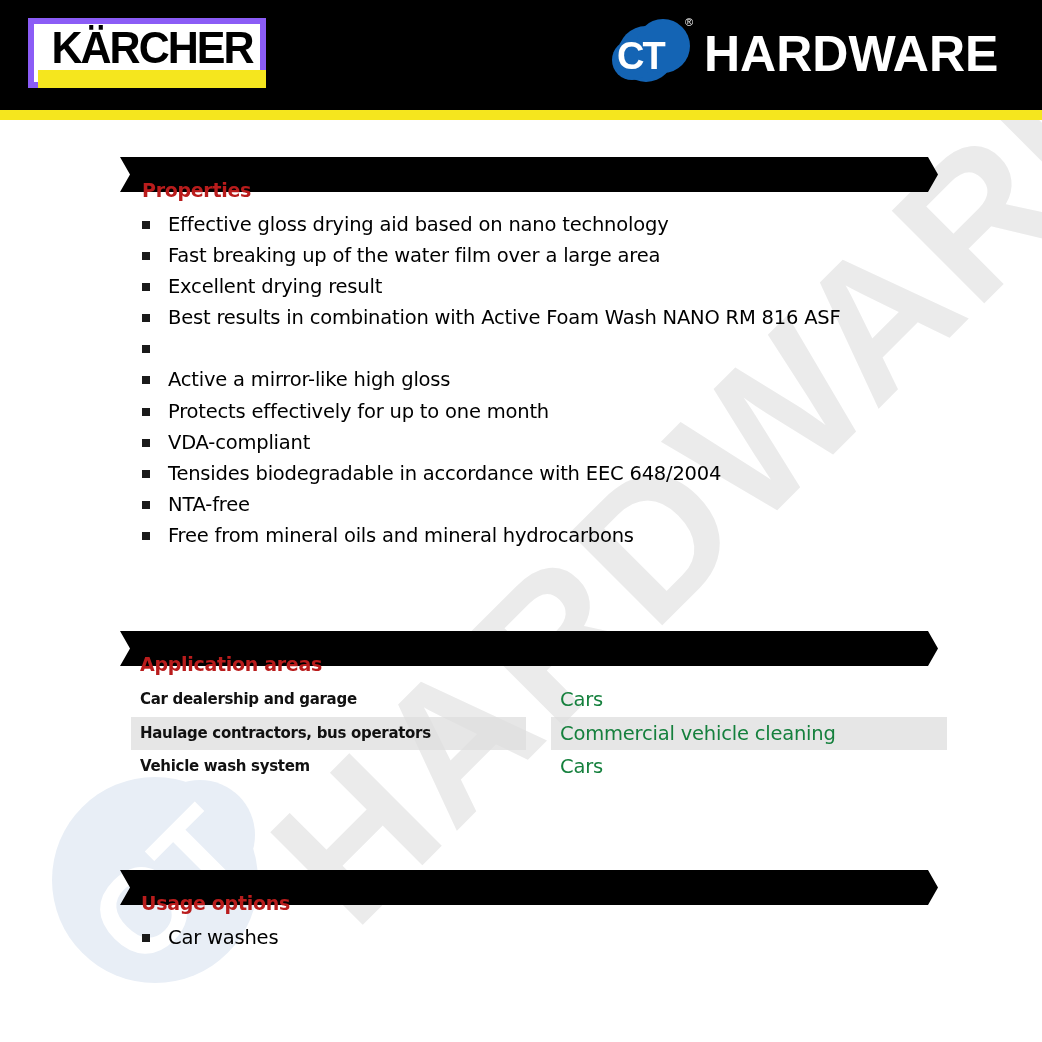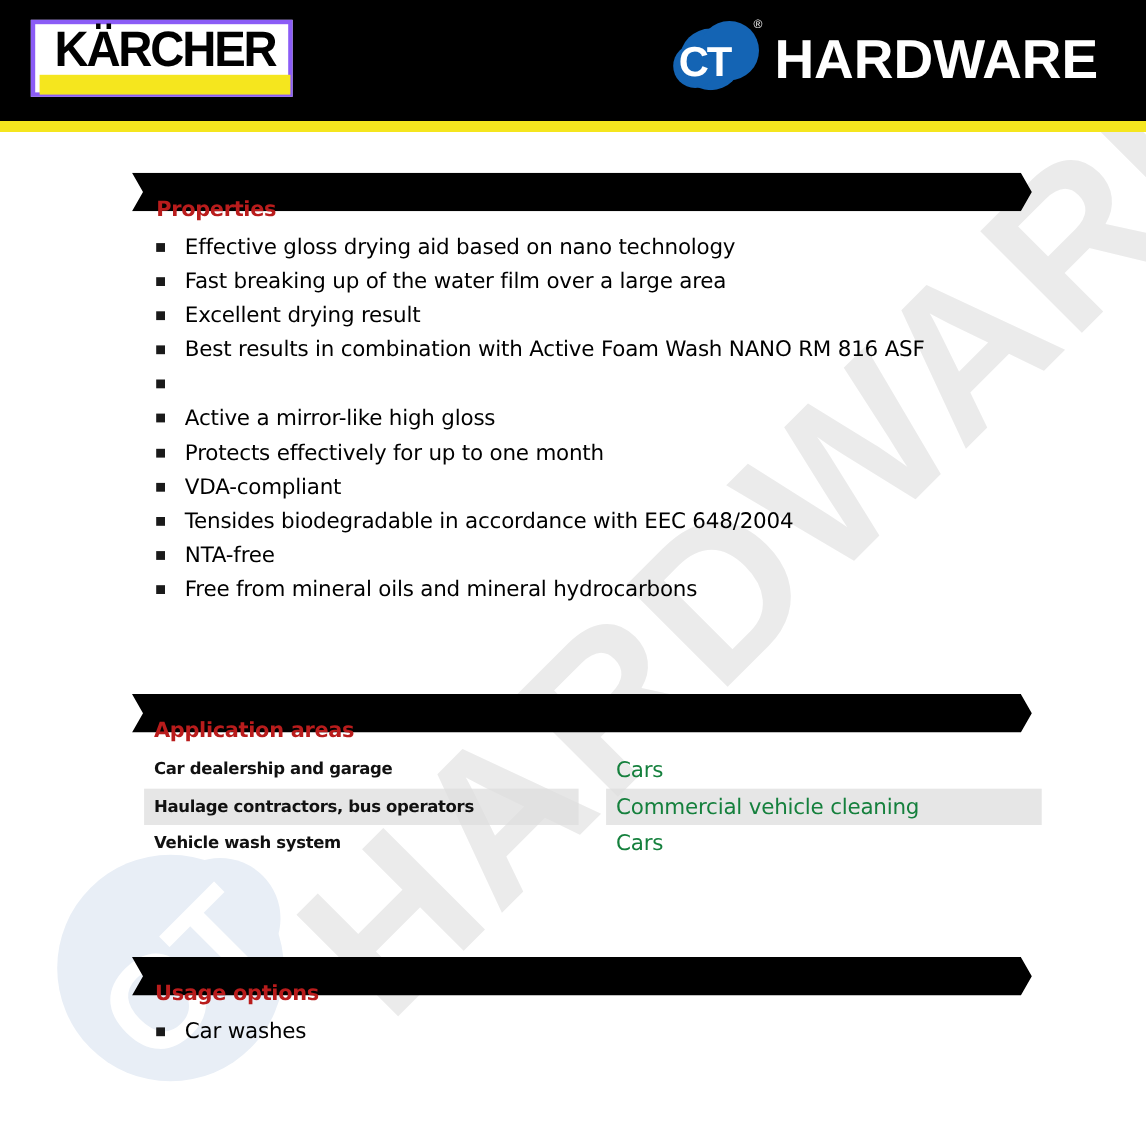--- a/index.html
+++ b/index.html
@@ -13,21 +13,21 @@
     .topbar {
       position: absolute; left: 0; top: 0; width: 1042px; height: 110px;
       background: #000000;
     }
     .topstripe {
       position: absolute; left: 0; top: 110px; width: 1042px; height: 10px;
       background: #f5e61e;
     }
     .karcher-logo {
       position: absolute; left: 28px; top: 18px; width: 238px; height: 70px;
-      background: #ffffff; border: 4px solid #8b5cf6; box-sizing: border-box;
+      background: #ffffff; border: 6px solid #8b5cf6; box-sizing: border-box;
     }
     .karcher-word {
       position: absolute; left: 4px; top: 1px; width: 228px; height: 44px;
       font-family: "Liberation Sans", sans-serif; font-weight: 900;
       font-size: 43px; line-height: 44px; color: #000;
       letter-spacing: -2px; text-align: center;
       transform: scaleY(1.05);
     }
     .karcher-bar {
       position: absolute; left: 4px; top: 46px; width: 228px; height: 18px;

